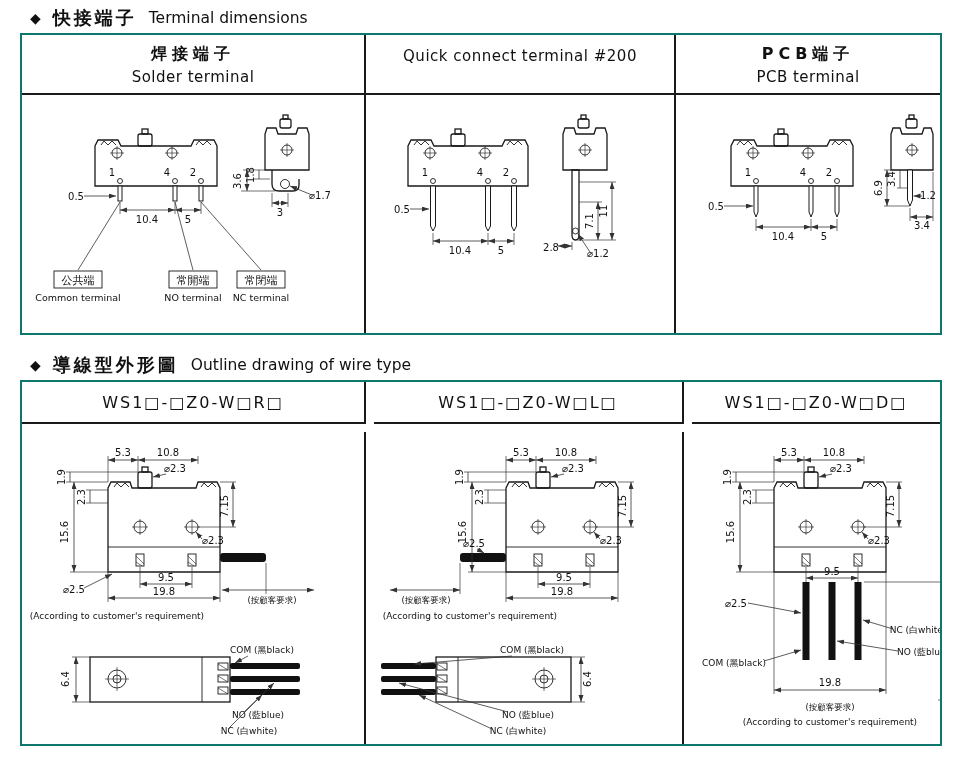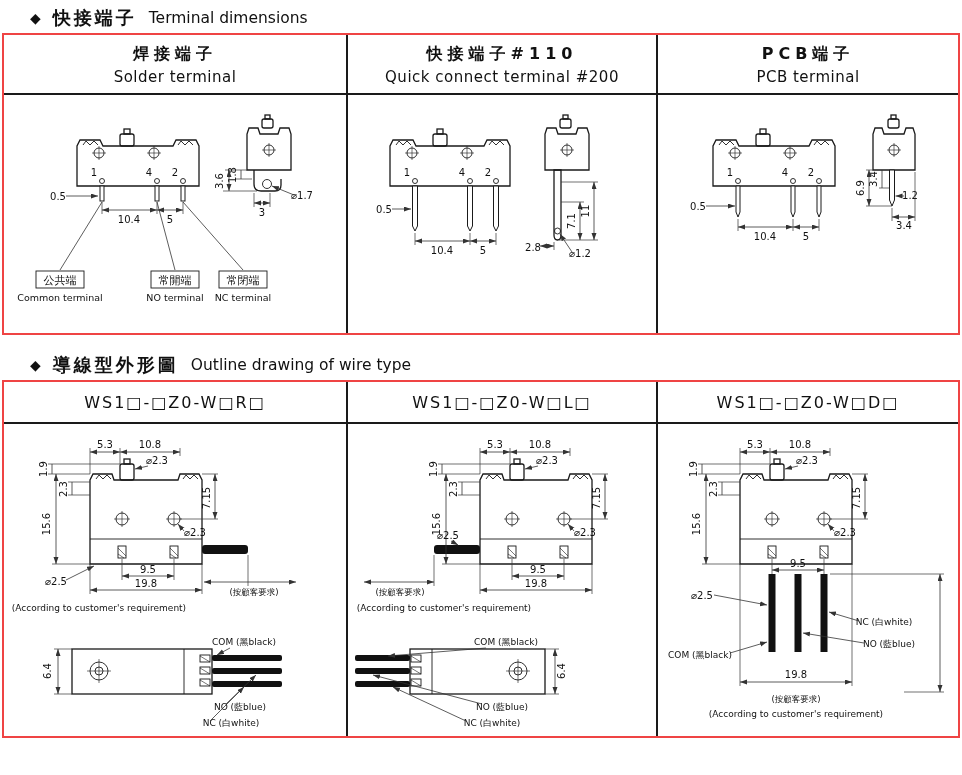--- a/index.html
+++ b/index.html
@@ -5,28 +5,28 @@
   * { box-sizing: border-box; margin: 0; padding: 0; }
   html,body { width: 962px; background: #fff; }
   body { font-family: "DejaVu Sans","Liberation Sans",sans-serif; color: #111; }
   .page { width: 962px; height: 775px; background:#fff; overflow:hidden; }
 
   .sec-header { display:flex; align-items:center; gap:12px; padding:7px 0 4px 30px; height:33px; }
   .sec-header .diamond { font-size:14px; line-height:1; }
   .sec-header .zh { font-size:18px; font-weight:bold; letter-spacing:3px; }
   .sec-header .en { font-size:15.5px; }
 
-  .dtable { margin:0 2px; border:2px solid #ef4444; display:grid; grid-template-columns:344px 310px 1fr; background:#fff; }
+  .dtable { margin:0 20px; border:2px solid #0f766e; display:grid; grid-template-columns:344px 310px 1fr; background:#fff; }
   .dtable .cell { border-right:2px solid #1a1a1a; }
   .dtable .cell.last { border-right:none; }
   .dtable .head { border-bottom:2px solid #1a1a1a; text-align:center; }
   .t1 .head { height:60px; padding-top:9px; }
   .t1 .head .zh { font-size:16px; font-weight:bold; letter-spacing:5px; }
   .t1 .head .en { font-size:15px; margin-top:3px; letter-spacing:0.5px; }
-  .t2 { margin-top:0; }
+  .t2 { margin-top:0;gap:8px; }
   .t2 .head { height:42px; padding-top:11px; font-size:16px; letter-spacing:2px; }
   .body-cell { overflow:hidden; }
   .t1 .body-cell { height:238px; }
   .t2 .body-cell { height:312px; }
 
   svg { display:block; }
   .out  { fill:none; stroke:#1a1a1a; stroke-width:1.3; }
   .det  { fill:none; stroke:#1a1a1a; stroke-width:0.9; }
   .cross{ stroke:#1a1a1a; stroke-width:0.6; }
   .pin  { fill:#fff; stroke:#1a1a1a; stroke-width:1; }
@@ -60,21 +60,20 @@
     <span class="zh">快接端子</span>
     <span class="en">Terminal dimensions</span>
   </div>
 
   <div class="dtable t1">
     <div class="cell head">
       <div class="zh">焊接端子</div>
       <div class="en">Solder  terminal</div>
     </div>
     <div class="cell head">
-      <div class="zh">快接端子#110</div>
       <div class="en">Quick connect terminal #200</div>
     </div>
     <div class="cell head last">
       <div class="zh">PCB端子</div>
       <div class="en">PCB terminal</div>
     </div>
 
     <div class="cell body-cell">
       <svg width="342" height="238" viewBox="0 0 342 238">
         <g>

